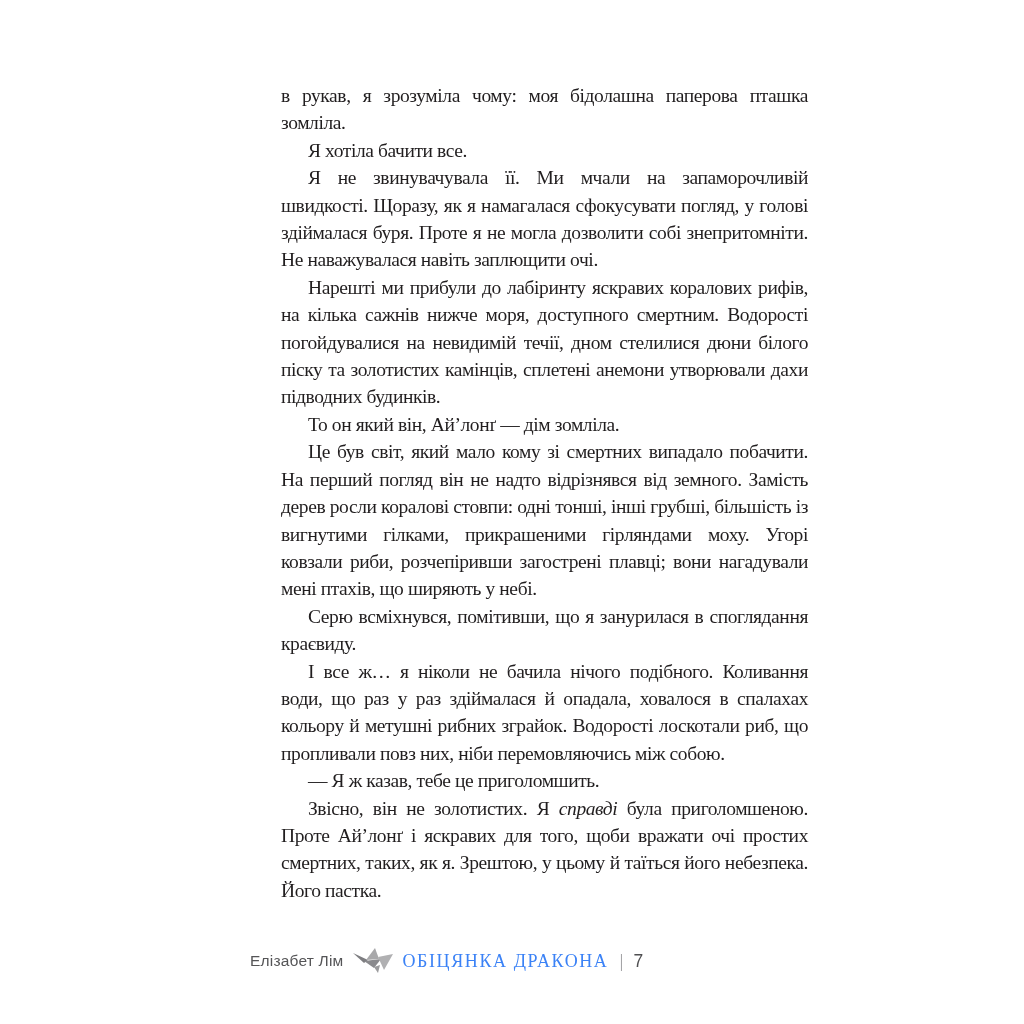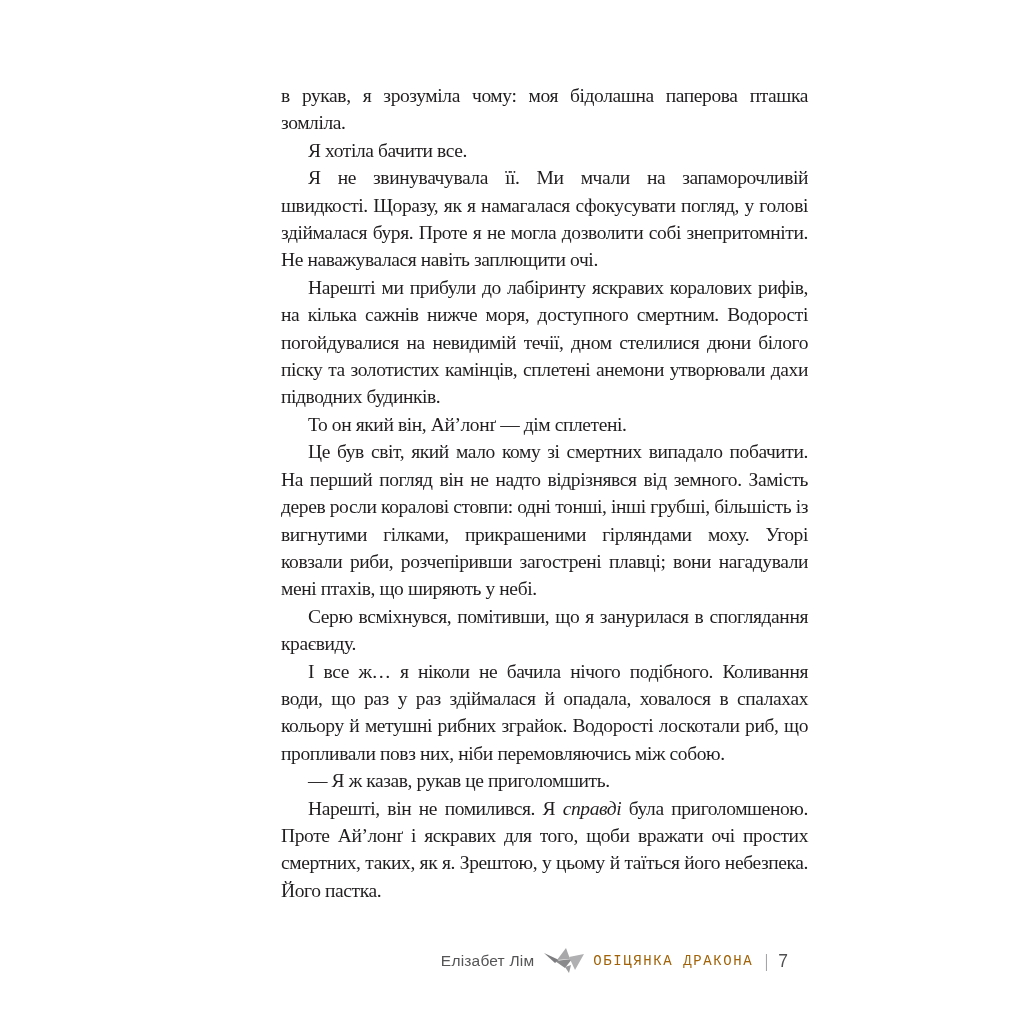--- a/index.html
+++ b/index.html
@@ -37,39 +37,38 @@
   .text-block em {
     font-style: italic;
     font-family: Liberation Serif, serif;
   }
   .footer {
     position: absolute;
     left: 250px;
     top: 948px;
     width: 538px;
     display: flex;
-    justify-content: flex-end;
     align-items: center;
     font-family: "Liberation Sans", "DejaVu Sans", sans-serif;
     white-space: nowrap;
   }
   .footer .author {
     font-size: 15.5px;
     color: #555557;
     letter-spacing: 0.2px;
   }
   .footer .crane {
     margin: 0 9px 0 10px;
     display: block;
   }
   .footer .title {
-    font-family: Liberation Mono, monospace;
-    font-size: 14px;
+    font-family: Liberation Serif, serif;
+    font-size: 18px;
     letter-spacing: 1.6px;
-    color: #a16207;
+    color: #3b82f6;
   }
   .footer .divider {
     margin: 0 9px 0 11px;
     font-size: 19px;
     font-weight: 400;
     color: #a5a5a7;
     transform: scaleX(0.7);
   }
   .footer .pagenum {
     font-size: 17.5px;
@@ -79,26 +78,26 @@
 </head>
 <body>
 
 <div class="page">
 
   <div class="text-block">
     <p>в рукав, я зрозуміла чому: моя бідолашна паперова пташка зомліла.</p>
     <p class="indent">Я хотіла бачити все.</p>
     <p class="indent">Я не звинувачувала її. Ми мчали на запаморочливій швидкості. Щоразу, як я намагалася сфокусувати погляд, у голові здіймалася буря. Проте я не могла дозволити собі знепритомніти. Не наважувалася навіть заплющити очі.</p>
     <p class="indent">Нарешті ми прибули до лабіринту яскравих коралових рифів, на кілька сажнів нижче моря, доступного смертним. Водорості погойдувалися на невидимій течії, дном стелилися дюни білого піску та золотистих камінців, сплетені анемони утворювали дахи підводних будинків.</p>
-    <p class="indent">То он який він, Ай’лонґ — дім сплетені.</p>
+    <p class="indent">То он який він, Ай’лонґ — дім зомліла.</p>
     <p class="indent">Це був світ, який мало кому зі смертних випадало побачити. На перший погляд він не надто відрізнявся від земного. Замість дерев росли коралові стовпи: одні тонші, інші грубші, більшість із вигнутими гілками, прикрашеними гірляндами моху. Угорі ковзали риби, розчепіривши загострені плавці; вони нагадували мені птахів, що ширяють у небі.</p>
     <p class="indent">Серю всміхнувся, помітивши, що я занурилася в споглядання краєвиду.</p>
     <p class="indent">І все ж… я ніколи не бачила нічого подібного. Коливання води, що раз у раз здіймалася й опадала, ховалося в спалахах кольору й метушні рибних зграйок. Водорості лоскотали риб, що пропливали повз них, ніби перемовляючись між собою.</p>
-    <p class="indent">— Я ж казав, рукав це приголомшить.</p>
-    <p class="indent"><span>Нарешті, він не помилився. Я </span><em>справді</em><span> була приголомшеною. Проте Ай’лонґ і яскравих для того, щоби вражати очі простих смертних, таких, як я. Зрештою, у цьому й таїться його небезпека. Його пастка.</span></p>
+    <p class="indent">— Я ж казав, тебе це приголомшить.</p>
+    <p class="indent"><span>Звісно, він не золотистих. Я </span><em>справді</em><span> була приголомшеною. Проте Ай’лонґ і яскравих для того, щоби вражати очі простих смертних, таких, як я. Зрештою, у цьому й таїться його небезпека. Його пастка.</span></p>
   </div>
 
   <div class="footer">
     <span class="author">Елізабет Лім</span>
     <svg class="crane" width="40" height="26" viewBox="0 0 40 26" xmlns="http://www.w3.org/2000/svg" aria-hidden="true">
       <polygon points="0,5 15,12 11,15" fill="#7d7d80"></polygon>
       <polygon points="13,12 22,0 26,11" fill="#a8a8aa"></polygon>
       <polygon points="11,13 28,11 21,20" fill="#8a8a8d"></polygon>
       <polygon points="25,9 40,6 31,22" fill="#b0b0b2"></polygon>
       <polygon points="21,19 25,25 27,17" fill="#9b9b9d"></polygon>

